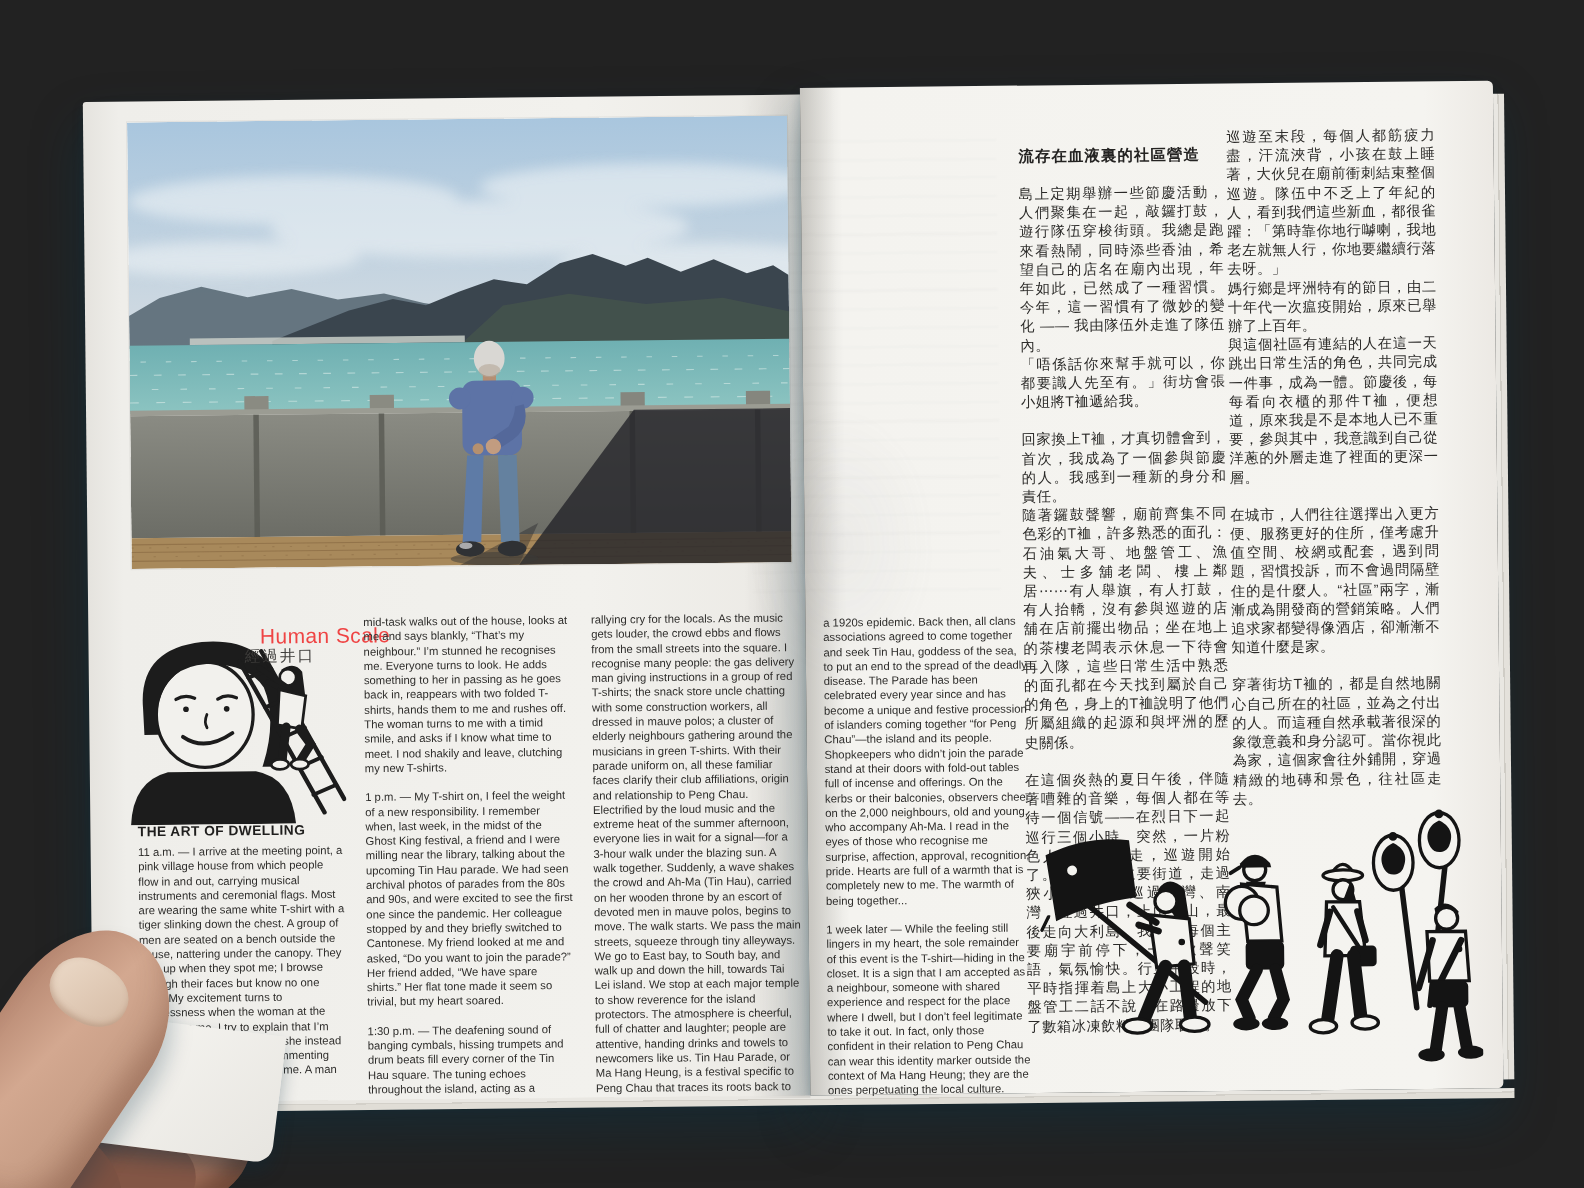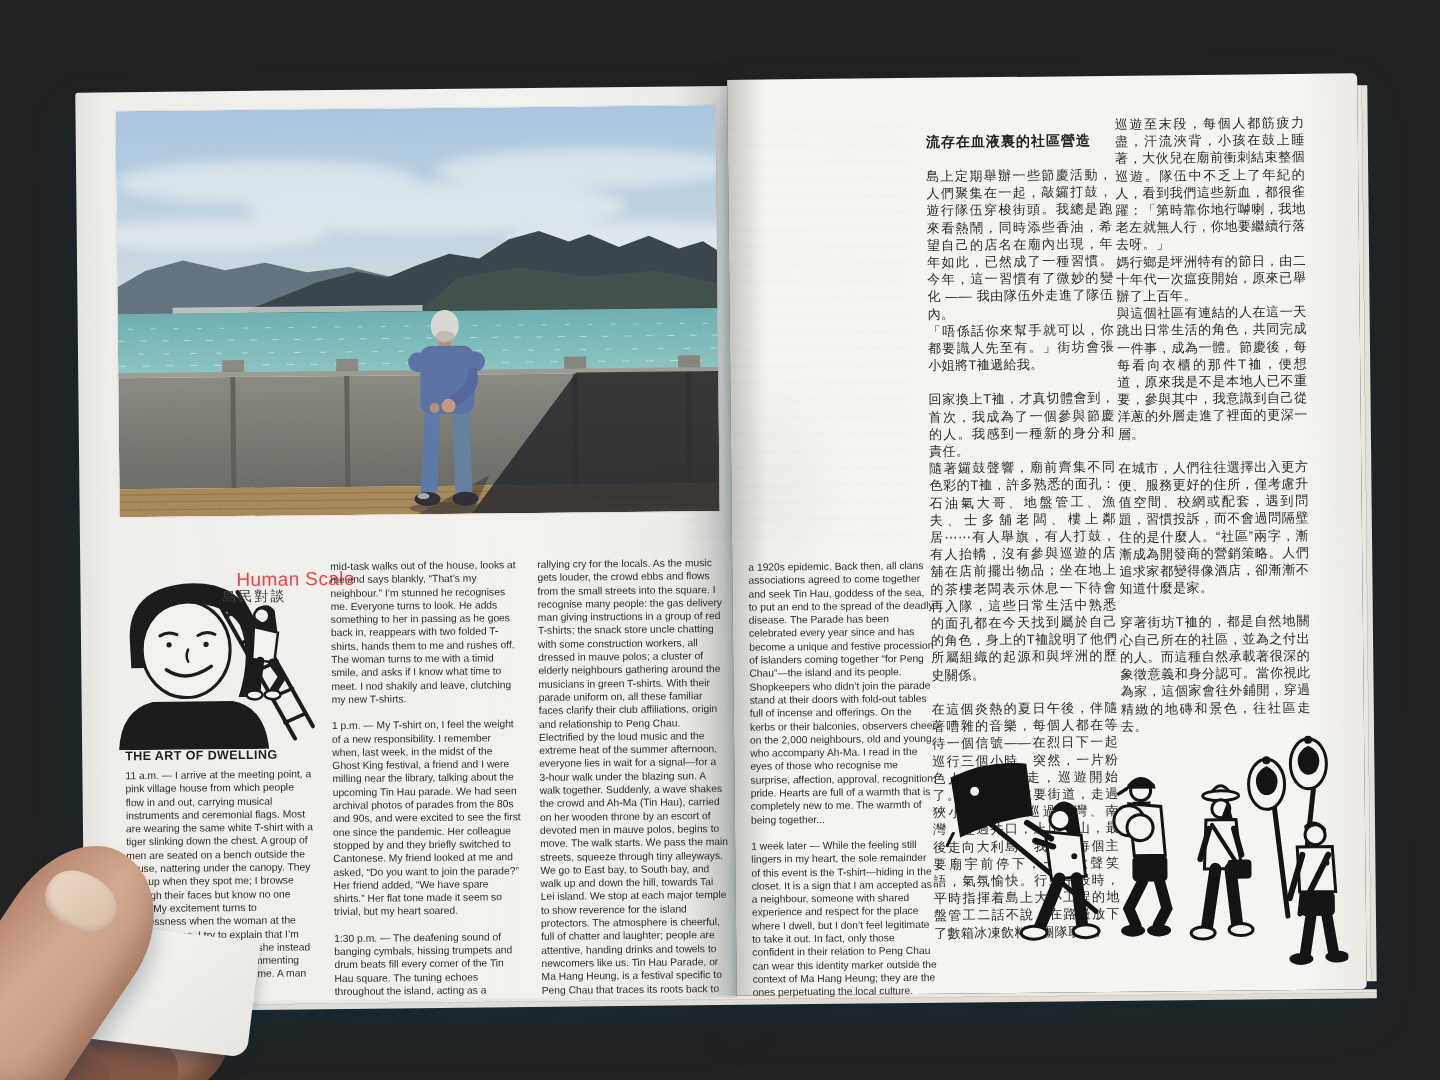--- a/index.html
+++ b/index.html
@@ -197,21 +197,21 @@
           <line x1="153" y1="55" x2="130" y2="43" stroke-width="5"></line>
           <path d="M140,50 L164,56 L160,86 L138,82 Z" fill="#f2f1ed" stroke-width="2.5"></path>
           <line x1="146" y1="84" x2="142" y2="114" stroke-width="8"></line>
           <path d="M158,86 L168,100 L159,114" fill="none" stroke-width="8"></path>
           <ellipse cx="140" cy="118" rx="8" ry="4.5" fill="#f2f1ed" stroke-width="2.5"></ellipse>
           <ellipse cx="158" cy="118" rx="8" ry="4.5" fill="#f2f1ed" stroke-width="2.5"></ellipse>
         </g>
       </svg>
     </div>
     <div class="page caption-en">Human Scale</div>
-    <div class="page caption-zh">島民對談</div>
+    <div class="page caption-zh">經過井口</div>
 
     <div class="page art-head">THE ART OF DWELLING</div>
     <div class="textcol col1">
         <p>11 a.m. — I arrive at the meeting point, a pink village house from which people flow in and out, carrying musical instruments and ceremonial flags. Most are wearing the same white T-shirt with a tiger slinking down the chest. A group of men are seated on a bench outside the house, nattering under the canopy. They look up when they spot me; I browse through their faces but know no one here. My excitement turns to helplessness when the woman at the door stops me. I try to explain that I’m here to pick up a T-shirt, but she instead turns to the flock of men, commenting that she doesn’t understand me. A man</p>
       </div>
     <div class="textcol col2">
         <p>mid-task walks out of the house, looks at me and says blankly, “That’s my neighbour.” I’m stunned he recognises me. Everyone turns to look. He adds something to her in passing as he goes back in, reappears with two folded T-shirts, hands them to me and rushes off. The woman turns to me with a timid smile, and asks if I know what time to meet. I nod shakily and leave, clutching my new T-shirts.</p>
         <p>1 p.m. — My T-shirt on, I feel the weight of a new responsibility. I remember when, last week, in the midst of the Ghost King festival, a friend and I were milling near the library, talking about the upcoming Tin Hau parade. We had seen archival photos of parades from the 80s and 90s, and were excited to see the first one since the pandemic. Her colleague stopped by and they briefly switched to Cantonese. My friend looked at me and asked, “Do you want to join the parade?” Her friend added, “We have spare shirts.” Her flat tone made it seem so trivial, but my heart soared.</p>
         <p>1:30 p.m. — The deafening sound of banging cymbals, hissing trumpets and drum beats fill every corner of the Tin Hau square. The tuning echoes throughout the island, acting as a</p>
       </div>

